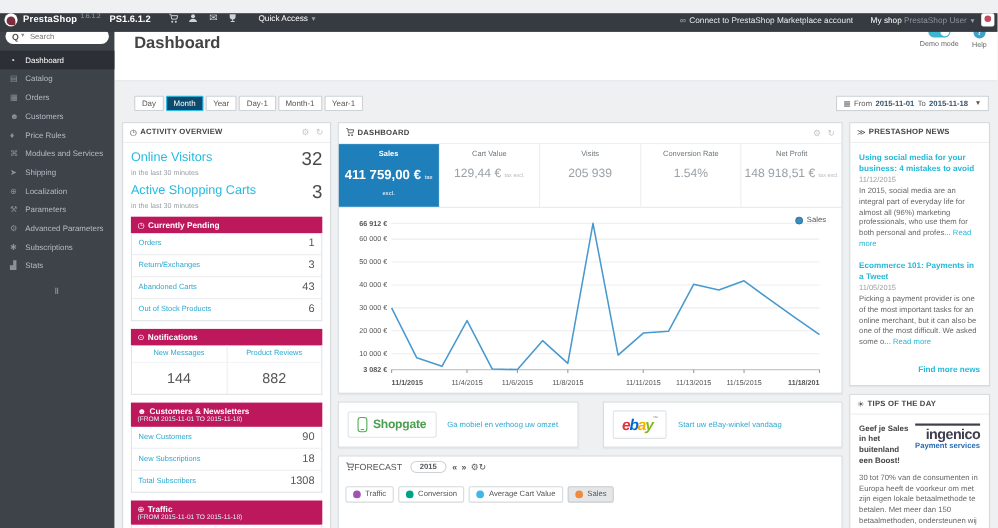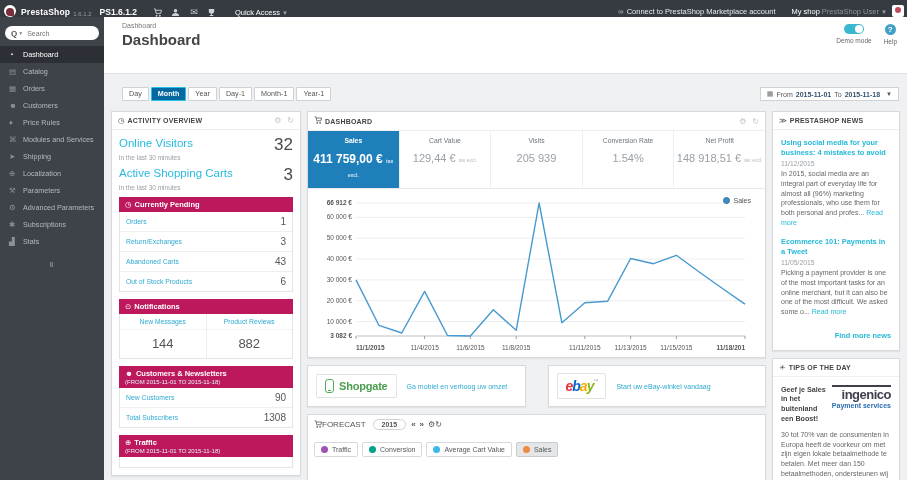--- a/index.html
+++ b/index.html
@@ -1,22 +1,22 @@
 <!DOCTYPE html>
 <html><head>
 <meta charset="utf-8">
 <style>
   * { margin:0; padding:0; box-sizing:border-box; }
   html,body { width:907px; height:480px; overflow:hidden; background:#eef0f2;
     font-family:"Liberation Sans", sans-serif; }
   body { position:relative; font-size:8px; color:#555; }
 
   
-  .topbar { position:absolute; top:0; left:0; width:907px; height:17px; background:#363a41;
-    display:flex; align-items:flex-end; color:#fff; z-index:30; }
+  .topbar { position:absolute; top:12px; left:0; width:907px; height:17px; background:#363a41;
+    display:flex; align-items:flex-start; color:#fff; z-index:30; }
   .logo-circle { width:12px; height:12px; border-radius:50%; background:#fff; margin:0 5px 0 4px;
     position:relative; overflow:hidden; }
   .logo-circle::after { content:""; position:absolute; left:2px; top:3px; width:8px; height:8px;
     border-radius:50% 50% 0 50%; background:#7c2d3e; }
   .brand { font-size:8.5px; font-weight:bold; color:#fff; letter-spacing:.2px; }
   .brand-ver { font-size:6px; color:#9aa0a8; margin:0 8px 0 3px; }
   .shopname { font-size:8.5px; font-weight:bold; margin-right:12px; }
   .tb-ico { width:18px; text-align:center; cursor:pointer; }
   .tb-ico svg { width:9px; height:9px; display:block; margin:0 auto; }
   .tb-ico .env { font-size:9px; color:#cfd3d8; line-height:9px; }
@@ -60,21 +60,21 @@
     margin:0 auto; cursor:pointer; }
   .toggle::after { content:""; position:absolute; right:1px; top:1px; width:8px; height:8px;
     background:#fff; border-radius:50%; }
   .help-btn { width:11px; height:11px; border-radius:50%; background:#41a0c6; color:#fff;
     font-size:8px; font-weight:bold; line-height:11px; margin:0 auto; cursor:pointer; }
 
   .filter-row { display:flex; align-items:center; padding:13px 8px 10px 8px; }
   .range-btns { display:flex; margin-left:10px; }
   .rbtn { height:14px; line-height:12px; border:1px solid #cdd2d6; background:#fff; color:#555;
     font-size:7.2px; padding:0 6px; margin-right:2px; border-radius:1px; cursor:pointer; }
-  .rbtn.active { background:#0369a1; border-color:#29bee7; color:#fff; font-weight:bold; }
+  .rbtn.active { background:#0c4a6e; border-color:#29bee7; color:#fff; font-weight:normal; }
   .date-btn { margin-left:auto; height:14px; border:1px solid #cdd2d6; background:#fff;
     display:flex; align-items:center; font-size:7px; color:#555; padding:0 6px; cursor:pointer; }
   .date-btn .cal { margin-right:3px; color:#777; font-size:7px; }
   .date-btn b { color:#35536e; margin:0 3px; }
   .date-btn .caret { color:#555; margin-left:3px; }
 
   .cols { display:flex; padding:0 7px; gap:6px; align-items:flex-start; }
   .col-left { width:190px; }
   .col-center { width:459px; }
   .col-right { width:128px; }
@@ -363,20 +363,24 @@
               <div class="tc-lbl">Product Reviews</div>
               <div class="tc-val">882</div>
             </div>
           </div>
 
           <div class="blue-bar"><span class="bico">☻</span><span>Customers &amp; Newsletters</span><span class="sub">(FROM 2015-11-01 TO 2015-11-18)</span></div>
           <div class="mini-list">
             <div class="mini-row">
                 <span class="ml">New Customers</span>
                 <span class="mv">90</span>
+              </div>
+            <div class="mini-row">
+                <span class="ml">New Subscriptions</span>
+                <span class="mv">18</span>
               </div>
             <div class="mini-row">
                 <span class="ml">Total Subscribers</span>
                 <span class="mv">1308</span>
               </div>
           </div>
 
           <div class="blue-bar"><span class="bico">⊕</span><span>Traffic</span><span class="sub">(FROM 2015-11-01 TO 2015-11-18)</span></div>
           <div class="ga-row">
             

